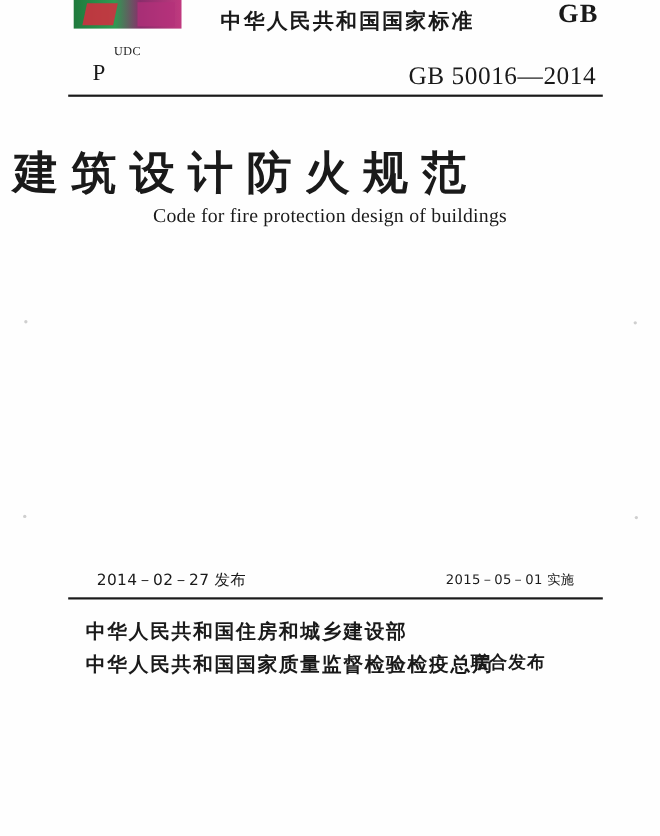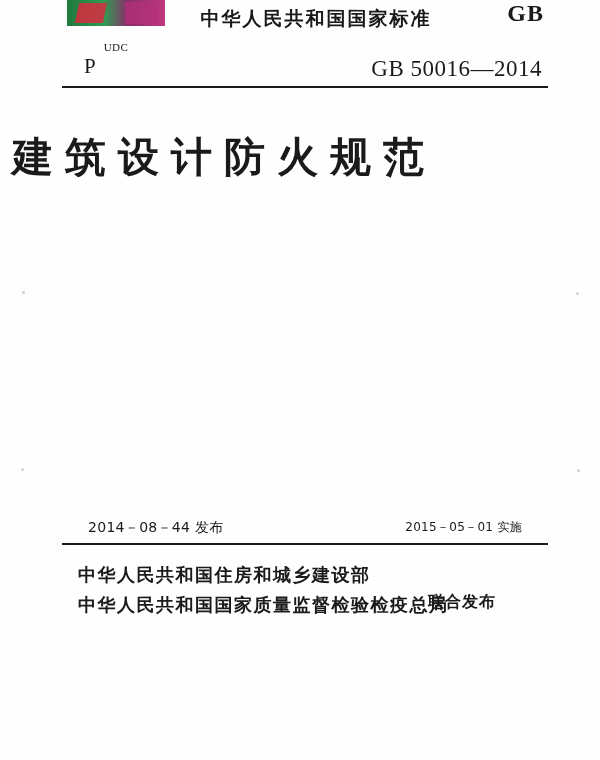--- a/index.html
+++ b/index.html
@@ -211,22 +211,23 @@
 
   <div class="gb-mark">GB</div>
 
   <div class="letter-p">P</div>
 
   <div class="std-number">GB 50016—2014</div>
 
   <div class="rule-top"></div>
 
   <div class="title-cn">建筑设计防火规范</div>
-
-  <div class="date-issue">2014－08－44 发布</div>
+  <div class="title-en">Code for fire protection design of buildings</div>
+
+  <div class="date-issue">2014－02－27 发布</div>
   <div class="date-effect">2015－05－01 实施</div>
 
   <div class="rule-bottom"></div>
 
   <div class="publishers">
     <div class="pub-line">中华人民共和国住房和城乡建设部</div>
     <div class="pub-line">中华人民共和国国家质量监督检验检疫总局</div>
   </div>
 
   <div class="joint-issue">联合发布</div>

